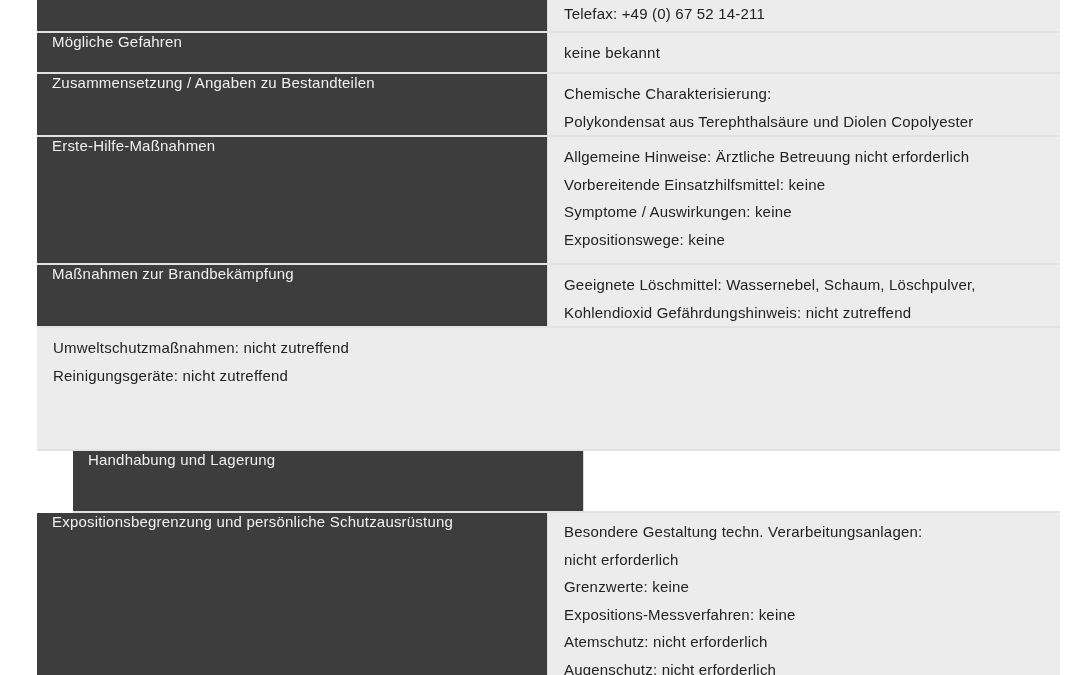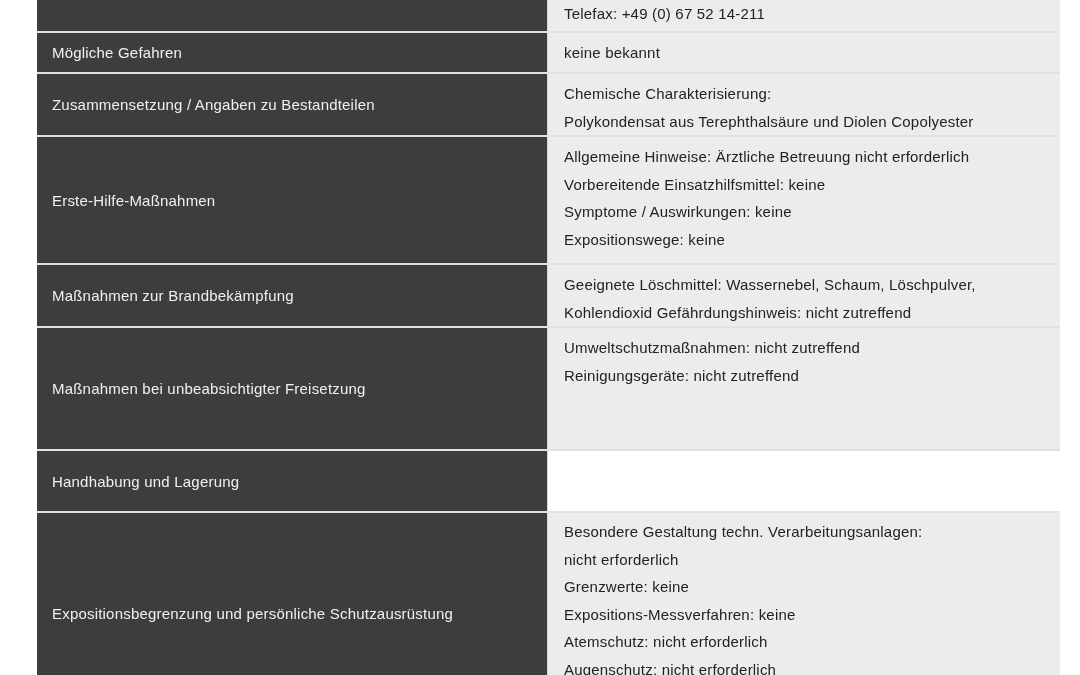--- a/index.html
+++ b/index.html
@@ -13,39 +13,39 @@
   }
   .row {
     display: flex;
     border-bottom: 2px solid #e2e2e2;
   }
   .cell-key {
     width: 511px; box-sizing: border-box;
     background: #3d3d3d; color: #f0f0f0;
     font-size: 15px; letter-spacing: 0.2px;
     padding: 0 15px;
-    display: flex; align-items: center;
+    display: flex; 
     border-right: 1px solid #d8d8d8;
   }
   .cell-val {
     flex: 1; box-sizing: border-box;
     background: #ececec; color: #222222;
     font-size: 15px; letter-spacing: 0.2px;
     padding: 6px 16px 6px 16px;
     display: flex; flex-direction: column; justify-content: flex-start;
   }
   .line { line-height: 27.5px; white-space: nowrap; }
   .r0 { height: 33px; }
   .r0 .cell-val { justify-content: flex-end; padding-bottom: 4px; }
   .r1 { height: 39px; }
   .r2 { height: 61px; }
   .r3 { height: 126px; }
   .r4 { height: 61px; }
   .r5 { height: 121px; }
-  .r6 { height: 60px; }
+  .r6 { height: 60px; margin-left: 36px; }
   .r7 { height: 200px; }
   .r7 .cell-val { justify-content: flex-start; padding-top: 5px; }
 </style>
 </head>
 <body>
 
 <div class="table">
 
   <div class="row r0">
     <div class="cell-key">
@@ -91,23 +91,20 @@
     <div class="cell-key">
       <span>Maßnahmen zur Brandbekämpfung</span>
     </div>
     <div class="cell-val">
       <div class="line">Geeignete Löschmittel: Wassernebel, Schaum, Löschpulver,</div>
       <div class="line">Kohlendioxid Gefährdungshinweis: nicht zutreffend</div>
     </div>
   </div>
 
   <div class="row r5">
-    <div class="cell-key">
-      <span>Maßnahmen bei unbeabsichtigter Freisetzung</span>
-    </div>
     <div class="cell-val">
       <div class="line">Umweltschutzmaßnahmen: nicht zutreffend</div>
       <div class="line">Reinigungsgeräte: nicht zutreffend</div>
     </div>
   </div>
 
   <div class="row r6">
     <div class="cell-key">
       <span>Handhabung und Lagerung</span>
     </div>

